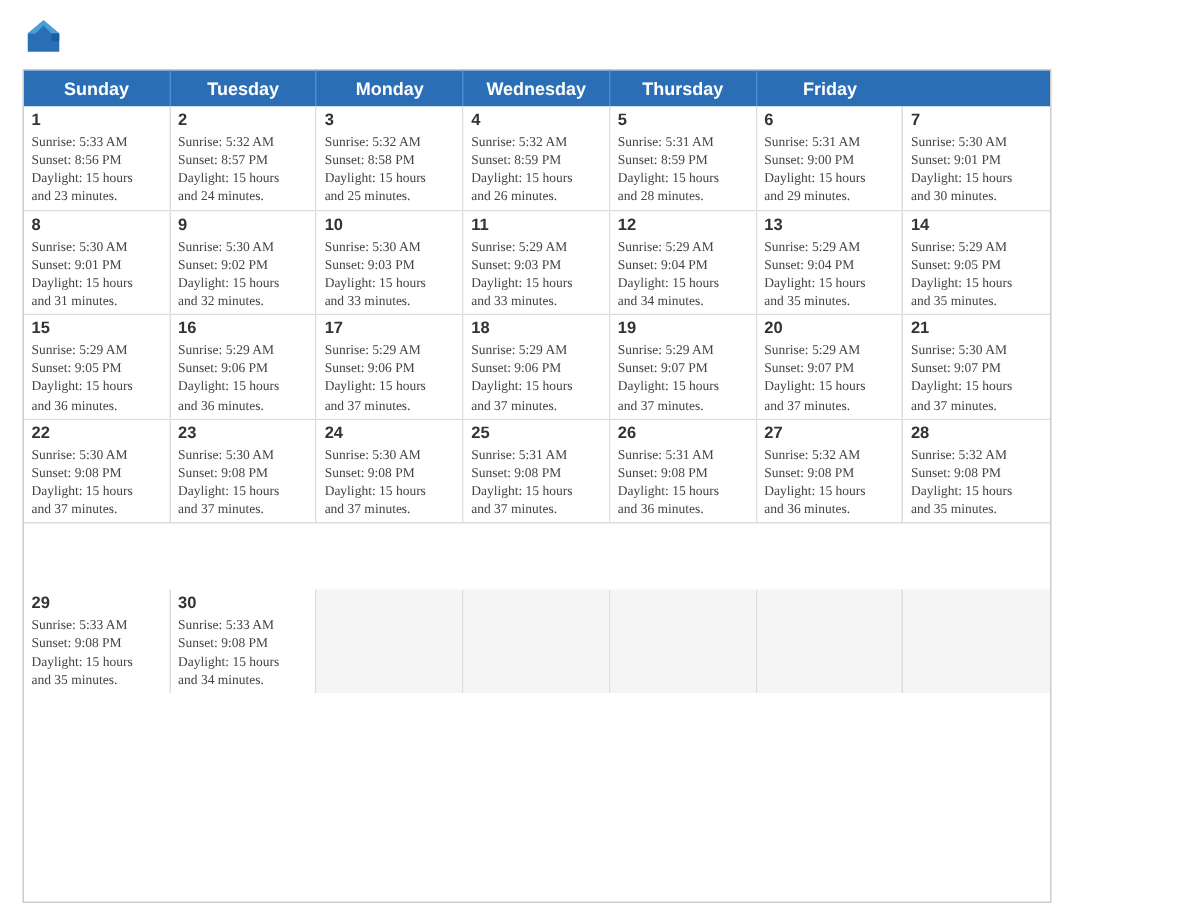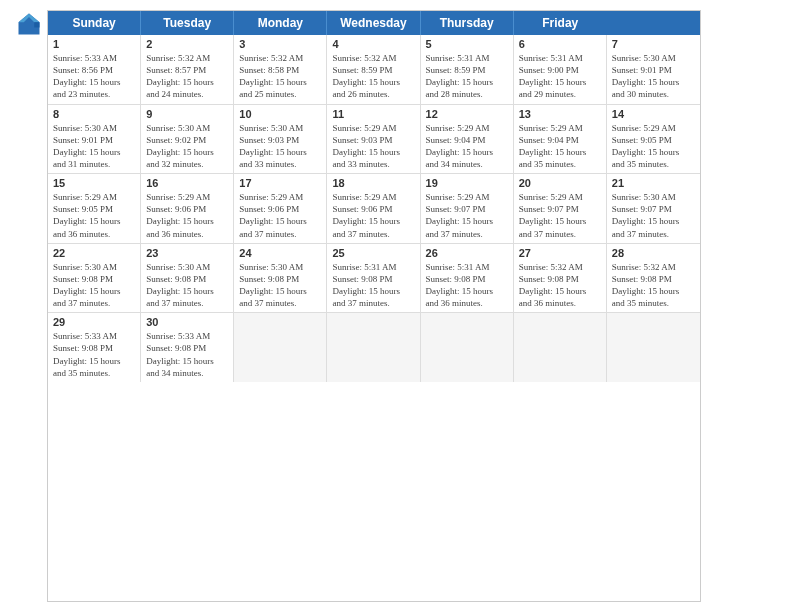--- a/index.html
+++ b/index.html
@@ -8,20 +8,21 @@
       height: 612px;
       font-family: Arial, sans-serif;
       background: #fff;
       overflow: hidden;
     }
     .page {
       width: 716px;
       height: 612px;
       padding: 10px 15px 10px 15px;
       display: flex;
+      flex-direction: column;
     }
     .header {
       display: flex;
       justify-content: space-between;
       align-items: flex-start;
       margin-bottom: 8px;
     }
     .logo {
       display: flex;
       align-items: center;
@@ -101,20 +102,21 @@
       margin-bottom: 2px;
     }
     .cell-text {
       font-size: 9px;
       color: #444;
       line-height: 1.35;
       font-family: Liberation Serif, serif;
     }
     .cal-row-5 .cal-cell {
       min-height: 55px;
+      margin-top: 44px;
     }
   </style>
 </head>
 <body>
 
 <div class="page">
   <div class="header">
     <div class="logo">
       <svg class="logo-icon" viewBox="0 0 32 32">
         <polygon points="16,4 28,14 28,28 4,28 4,14" fill="#2a6eb5"></polygon>

